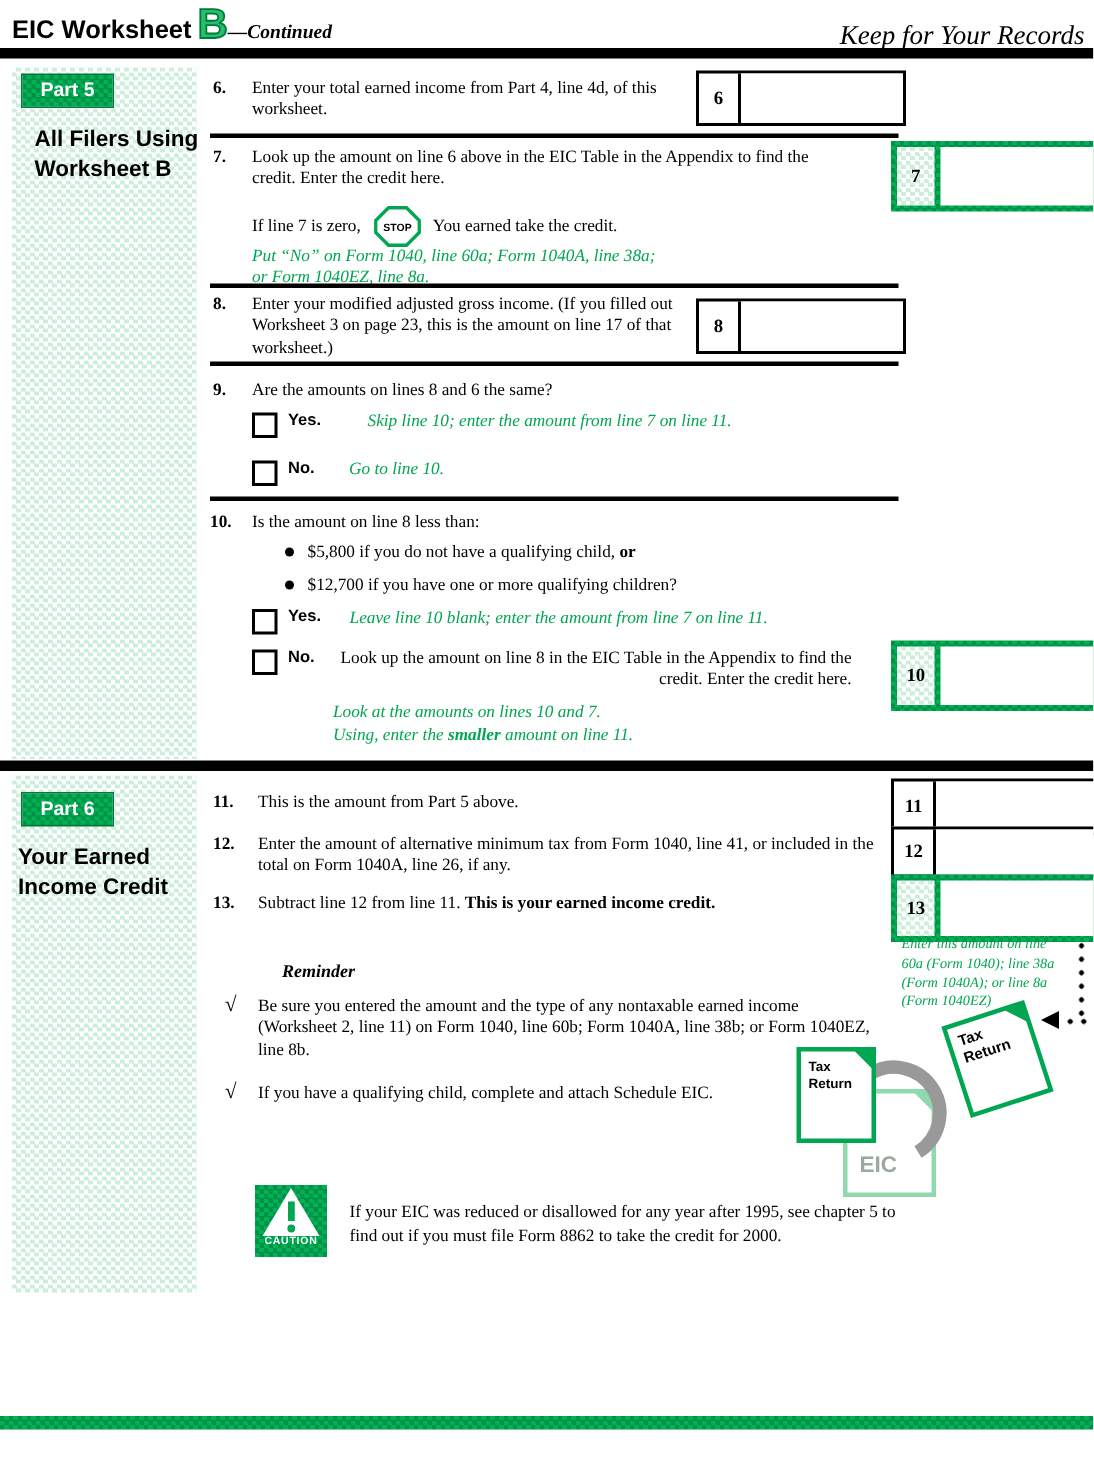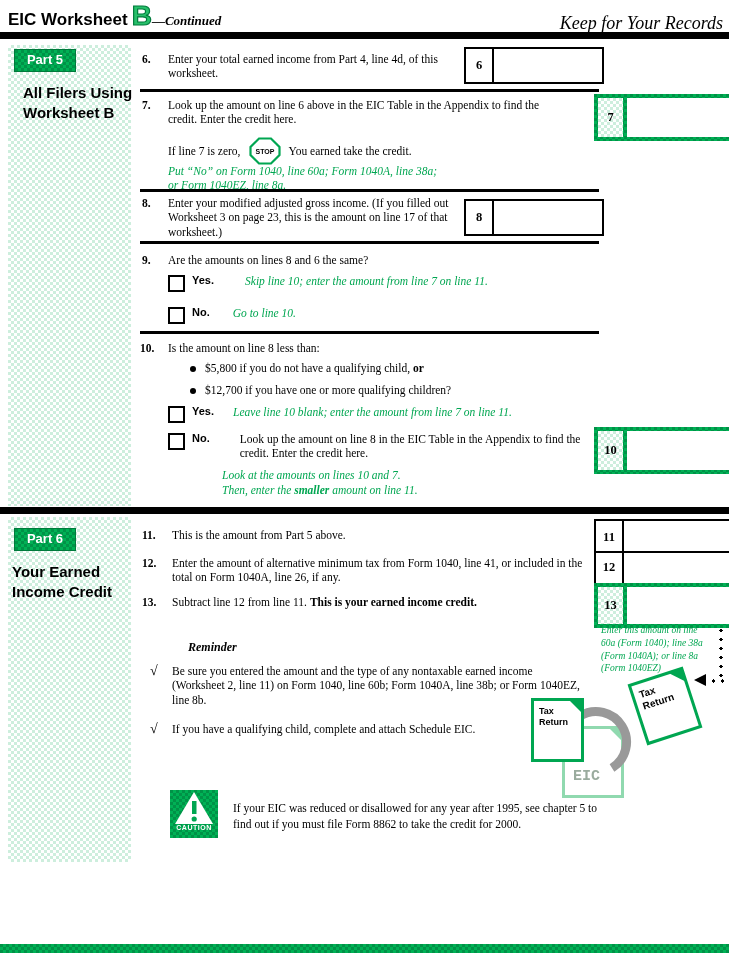--- a/index.html
+++ b/index.html
@@ -60,21 +60,21 @@
          margin-right:9px; vertical-align:middle; }
 
   
   .doc { position:absolute; background:#fff; border:3px solid #00a651; }
   .doc .fold { position:absolute; top:-1px; right:-1px; width:0; height:0;
                border-top:13px solid #00a651; border-left:13px solid transparent; }
   .doc .doc-label { font-family:"Liberation Sans", sans-serif; font-weight:bold; font-size:9px;
                     line-height:1.2; padding:5px 0 0 5px; }
   .doc-eic { border-color:#90d9af; }
   .doc-eic .fold { border-top-color:#90d9af; }
-  .eic-label { position:absolute; left:8px; bottom:8px; font-family:Liberation Mono, monospace;
+  .eic-label { position:absolute; left:8px; bottom:8px; font-family:Liberation Sans, sans-serif;
                font-weight:bold; font-size:15px; color:#9aab9e; }
 
   
   .dots-v { width:8px; background-image:radial-gradient(circle, #000 1.6px, transparent 1.8px);
             background-size:8px 9px; background-repeat:repeat-y; }
   .dots-h { height:8px; background-image:radial-gradient(circle, #000 1.6px, transparent 1.8px);
             background-size:9px 8px; background-repeat:repeat-x; }
   .tri-left { width:0; height:0; border-top:6px solid transparent; border-bottom:6px solid transparent;
               border-right:12px solid #000; }
 
@@ -158,29 +158,29 @@
     <span class="dot"></span><span>$12,700 if you have one or more qualifying children?</span>
   </div>
   <div class="abs cbrow" style="left:168px; top:405px;">
     <span class="checkbox"></span>
     <span class="sans-bold">Yes.</span>
     <span class="green-note" style="margin-left:12px;">Leave line 10 blank; enter the amount from line 7 on line 11.</span>
   </div>
   <div class="abs cbrow" style="left:168px; top:432px;">
     <span class="checkbox"></span>
     <span class="sans-bold">No.</span>
-    <span style="margin-left:23px; width:348px; display:inline-block;">Look up the amount on line 8 in the EIC Table in the Appendix to find the credit. Enter the credit here.</span>
+    <span style="margin-left:3px; width:348px; display:inline-block;text-align:right;">Look up the amount on line 8 in the EIC Table in the Appendix to find the credit. Enter the credit here.</span>
   </div>
   <div class="abs gbox checker-green" style="left:594px; top:427px; width:141px; height:39px;">
     <div class="gbox-num checker-light">10</div>
     <div class="gbox-field"></div>
   </div>
   <div class="abs green-note" style="left:222px; top:468px;">Look at the amounts on lines 10 and 7.</div>
   <div class="abs green-note" style="left:222px; top:483px;">
-    <span>Then, enter the </span><b>smaller</b><span> amount on line 11.</span>
+    <span>Using, enter the </span><b>smaller</b><span> amount on line 11.</span>
   </div>
 
   <div class="abs black-bar" style="top:507px;"></div>
 
   <div class="abs checker-light" style="left:8px; top:517px; width:123px; height:345px;"></div>
   <div class="abs part-badge checker-green" style="left:14px; top:528px;">
     <span>Part 6</span>
   </div>
   <div class="abs part-title" style="left:12px; top:562px; width:120px;">Your Earned Income Credit</div>
 

